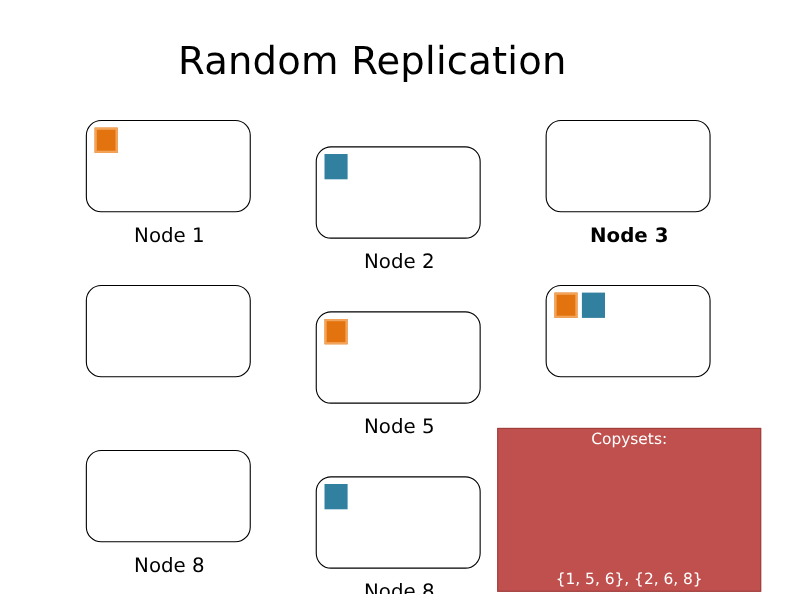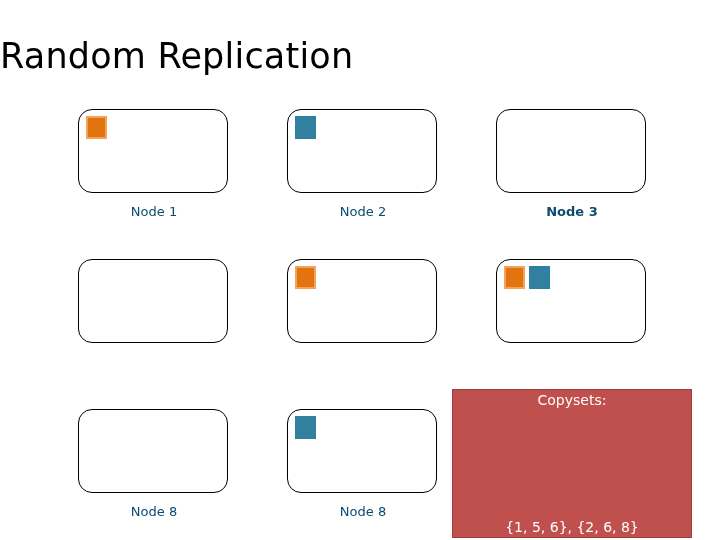--- a/index.html
+++ b/index.html
@@ -17,21 +17,21 @@
     position: relative;
     width: 720px;
     height: 540px;
     background: #ffffff;
   }
   #slide-title {
     position: absolute;
     left: 0;
     top: 34px;
     width: 677px;
-    text-align: left;
+    text-align: center;
     font-family: "DejaVu Sans", sans-serif;
     font-size: 35px;
     font-weight: 400;
     color: #000000;
     letter-spacing: 0.2px;
     line-height: 44px;
     white-space: nowrap;
   }
   .node-cell {
     position: absolute;
@@ -65,27 +65,27 @@
   }
   .chunk.teal {
     background: #31809F;
     border: 0;
   }
   .node-label {
     width: 152px;
     text-align: center;
     margin-top: 11px;
     font-family: "DejaVu Sans", sans-serif;
-    font-size: 13px;
-    color: #0c4a6e;
+    font-size: 18px;
+    color: #000000;
     white-space: nowrap;
   }
   
   .col-1 { left: 78px; }
-  .col-2 { left: 287px; }
+  .col-2 { left: 287px; margin-top: 24px; }
   .col-3 { left: 496px; font-weight: bold; }
   
   .row-1 { top: 109px; }
   .row-2 { top: 259px; }
   .row-3 { top: 409px; }
 
   #copysets-box {
     position: absolute;
     left: 452px;
     top: 389px;
@@ -145,20 +145,21 @@
       <div class="chunk-row"></div>
     </div>
   </div>
 
   <div class="node-cell col-2 row-2">
     <div class="node-box">
       <div class="chunk-row">
         <span class="chunk orange"></span>
       </div>
     </div>
+    <div class="node-label">Node 5</div>
   </div>
 
   <div class="node-cell col-3 row-2">
     <div class="node-box">
       <div class="chunk-row">
         <span class="chunk orange"></span>
         <span class="chunk teal"></span>
       </div>
     </div>
   </div>

